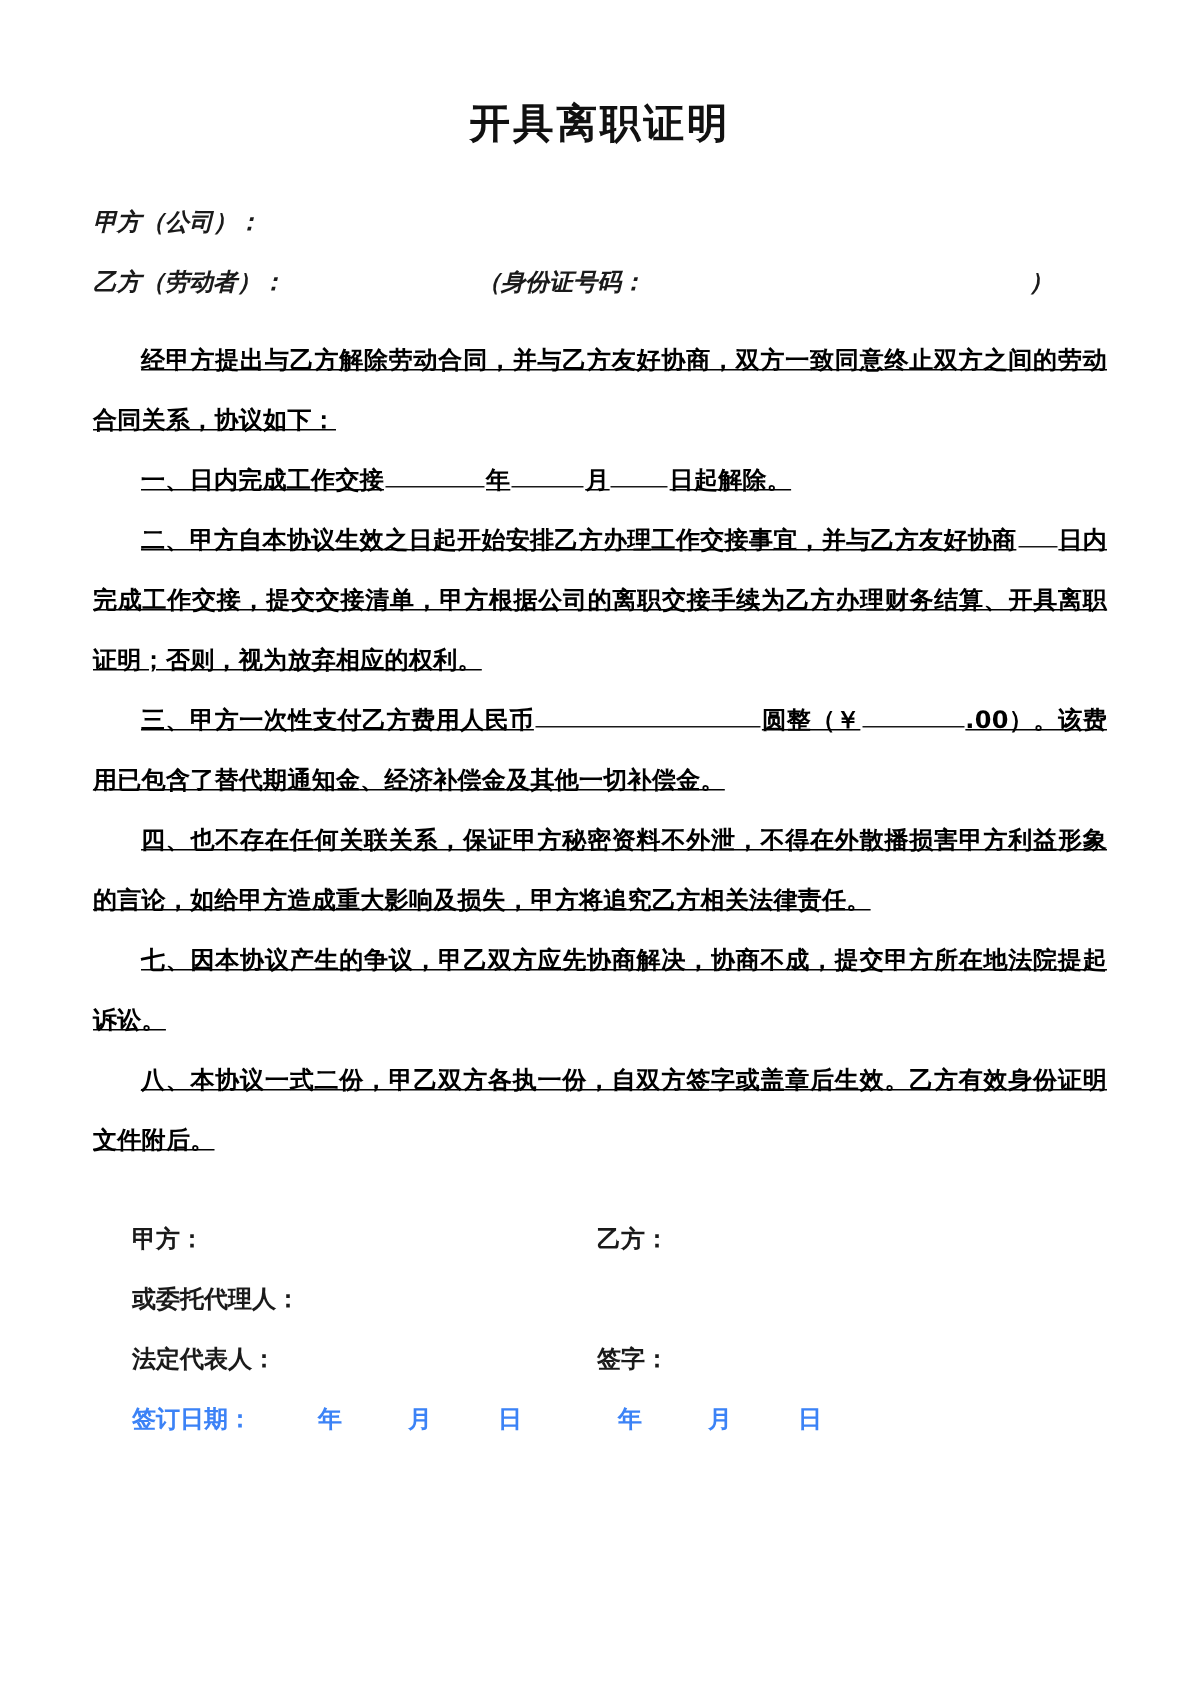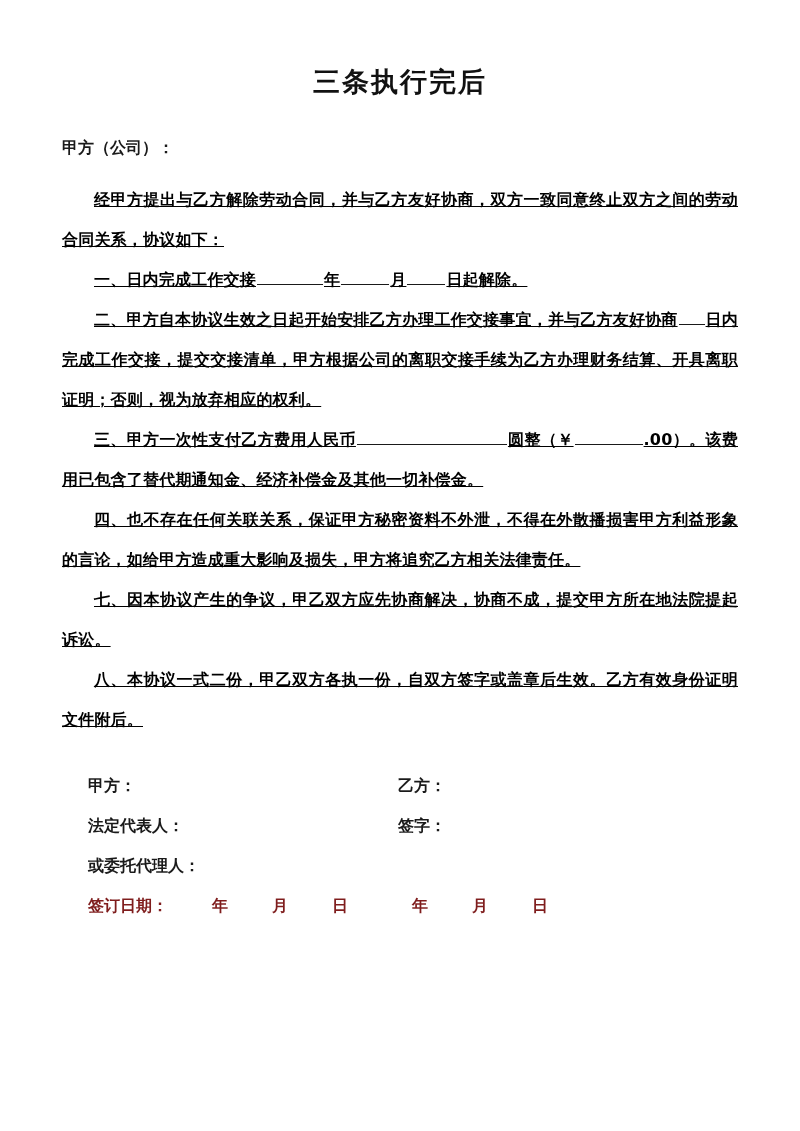--- a/index.html
+++ b/index.html
@@ -34,20 +34,21 @@
   }
   .parties {
     margin-top: 28px;
   }
   .party-line {
     font-size: 16px;
     font-weight: bold;
     line-height: 40px;
     white-space: pre;
     color: #1a1a1a;
+    font-style: italic;
   }
   .spacer-wide {
     display: inline-block;
     width: 128px;
   }
   .spacer-id {
     display: inline-block;
     width: 256px;
   }
   .body-text {
@@ -98,69 +99,70 @@
   }
   .sig-col-right {
     flex: 1 1 auto;
     white-space: pre;
   }
   .date-row {
     display: flex;
     font-size: 16px;
     font-weight: bold;
     line-height: 40px;
-    color: #7f1d1d;
+    color: #3b82f6;
     padding-left: 26px;
   }
   .date-label {
     flex: 0 0 auto;
   }
   .date-slot {
     display: inline-block;
     white-space: pre;
   }
   .d-gap1 { width: 44px; display: inline-block; }
   .d-gap2 { width: 44px; display: inline-block; }
   .d-gap3 { width: 64px; display: inline-block; }
 </style>
 </head>
 <body>
 
 <div class="page">
 
-  <h1 class="doc-title">三条执行完后</h1>
+  <h1 class="doc-title">开具离职证明</h1>
 
   <div class="parties">
     <div class="party-line"><span>甲方（公司）：</span></div>
+    <div class="party-line"><span>乙方（劳动者）：</span><span class="spacer-wide"></span><span>（身份证号码：</span><span class="spacer-id"></span><span>）</span></div>
   </div>
 
   <div class="body-text">
     <p class="clause">经甲方提出与乙方解除劳动合同，并与乙方友好协商，双方一致同意终止双方之间的劳动合同关系，协议如下：</p>
     <div id="clauses-container">
         <p class="clause"><span>一、日内完成工作交接</span><span class="blank b-year"></span><span>年</span><span class="blank b-month"></span><span>月</span><span class="blank b-day"></span><span>日起解除。</span></p>
         <p class="clause"><span>二、甲方自本协议生效之日起开始安排乙方办理工作交接事宜，并与乙方友好协商</span><span class="blank b-days"></span><span>日内完成工作交接，提交交接清单，甲方根据公司的离职交接手续为乙方办理财务结算、开具离职证明；否则，视为放弃相应的权利。</span></p>
         <p class="clause"><span>三、甲方一次性支付乙方费用人民币</span><span class="blank b-amount"></span><span>圆整（￥</span><span class="blank b-num"></span><span>.00）。该费用已包含了替代期通知金、经济补偿金及其他一切补偿金。</span></p>
         <p class="clause"><span>四、也不存在任何关联关系，保证甲方秘密资料不外泄，不得在外散播损害甲方利益形象的言论，如给甲方造成重大影响及损失，甲方将追究乙方相关法律责任。</span></p>
         <p class="clause"><span>七、因本协议产生的争议，甲乙双方应先协商解决，协商不成，提交甲方所在地法院提起诉讼。</span></p>
         <p class="clause"><span>八、本协议一式二份，甲乙双方各执一份，自双方签字或盖章后生效。乙方有效身份证明文件附后。</span></p>
       </div>
   </div>
 
   <div class="signature-block">
     <div class="sig-row">
       <div class="sig-col-left">甲方：</div>
       <div class="sig-col-right">乙方：</div>
     </div>
     <div class="sig-row">
+      <div class="sig-col-left">或委托代理人：</div>
+      <div class="sig-col-right"></div>
+    </div>
+    <div class="sig-row">
       <div class="sig-col-left">法定代表人：</div>
       <div class="sig-col-right">签字：</div>
-    </div>
-    <div class="sig-row">
-      <div class="sig-col-left">或委托代理人：</div>
-      <div class="sig-col-right"></div>
     </div>
     <div class="date-row">
       <span class="date-label">签订日期：</span>
       <span class="d-gap1"></span>
       <span class="date-slot">年</span>
       <span class="d-gap2"></span>
       <span class="date-slot">月</span>
       <span class="d-gap2"></span>
       <span class="date-slot">日</span>
       <span class="d-gap3"></span>

